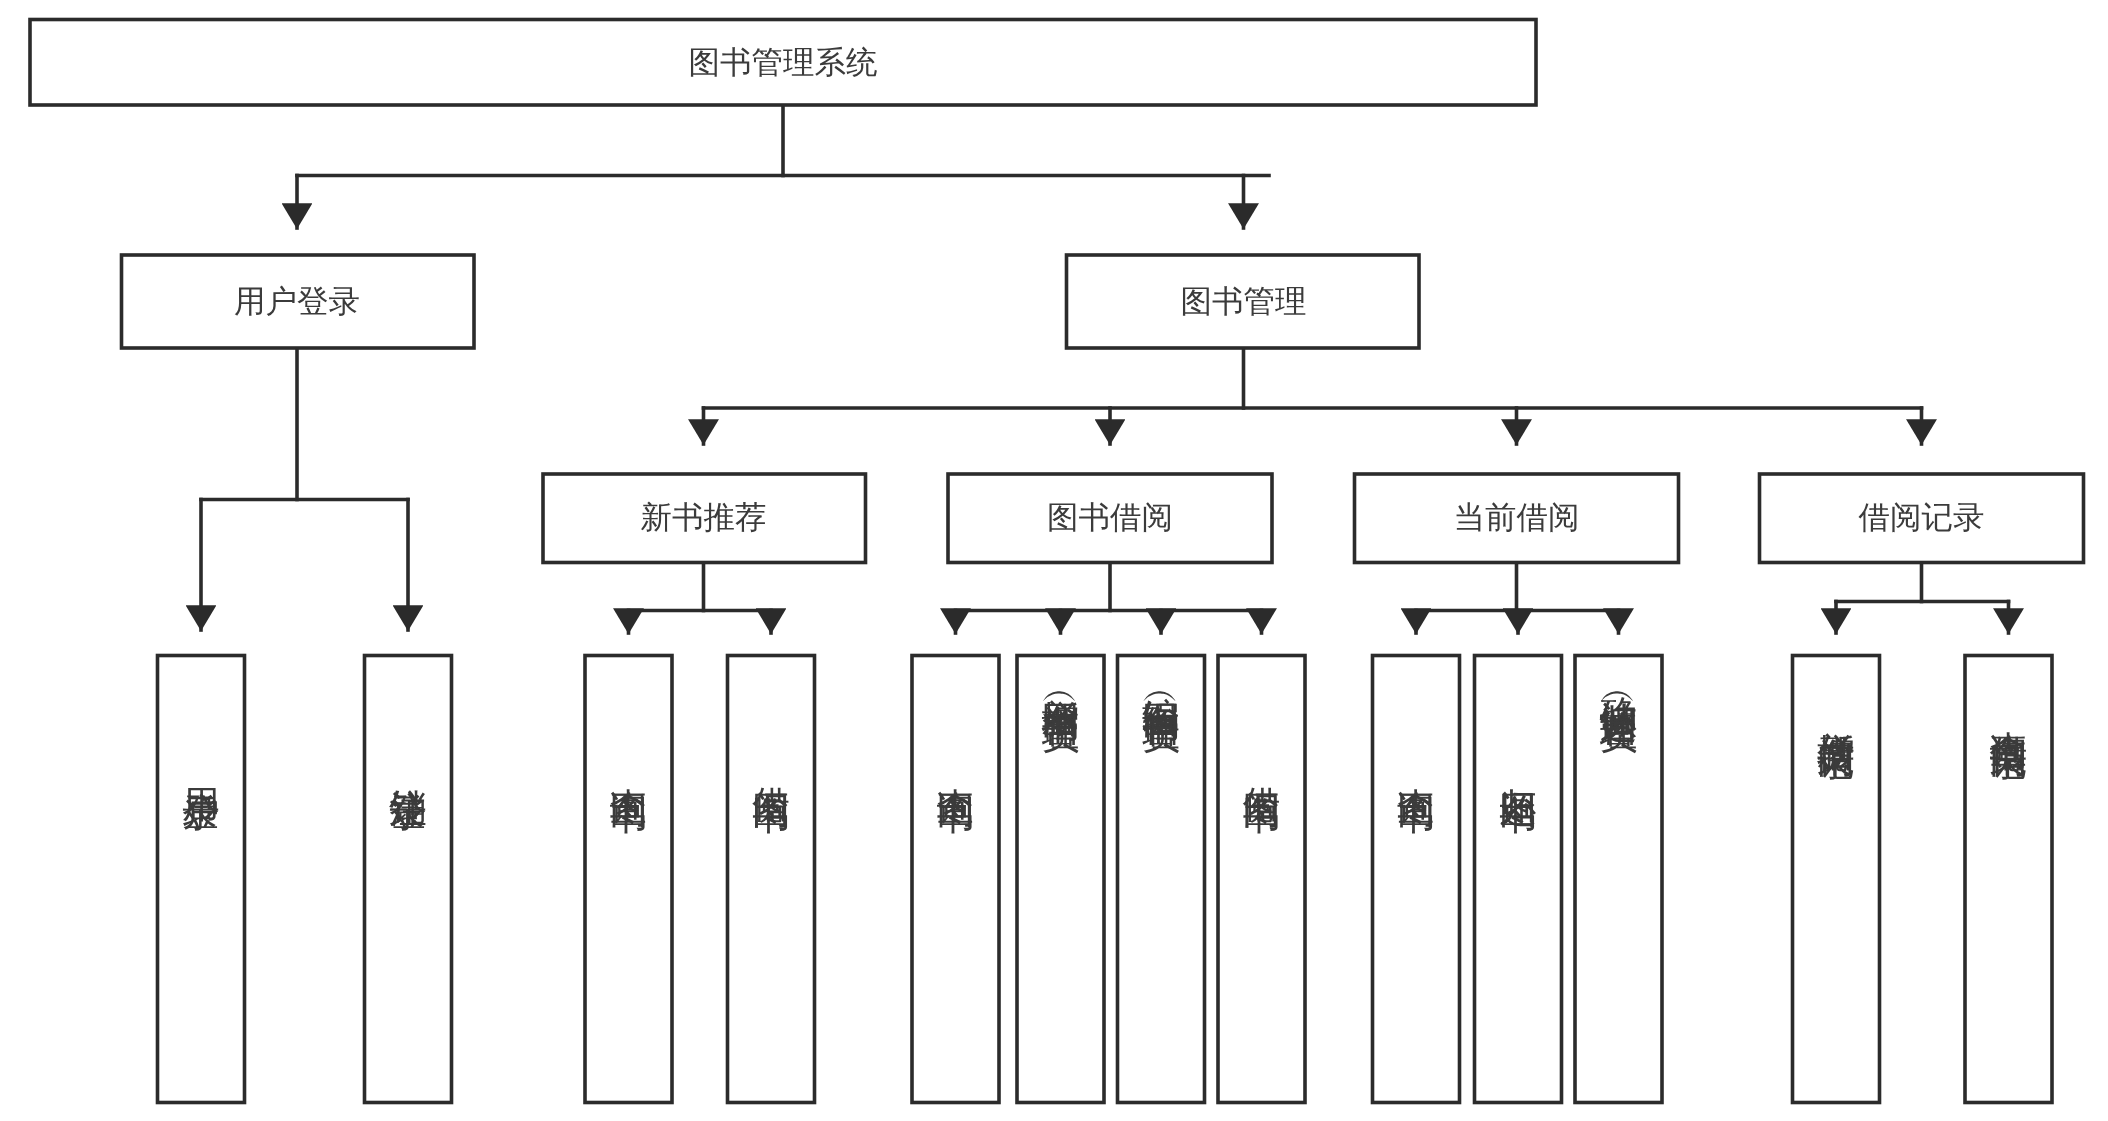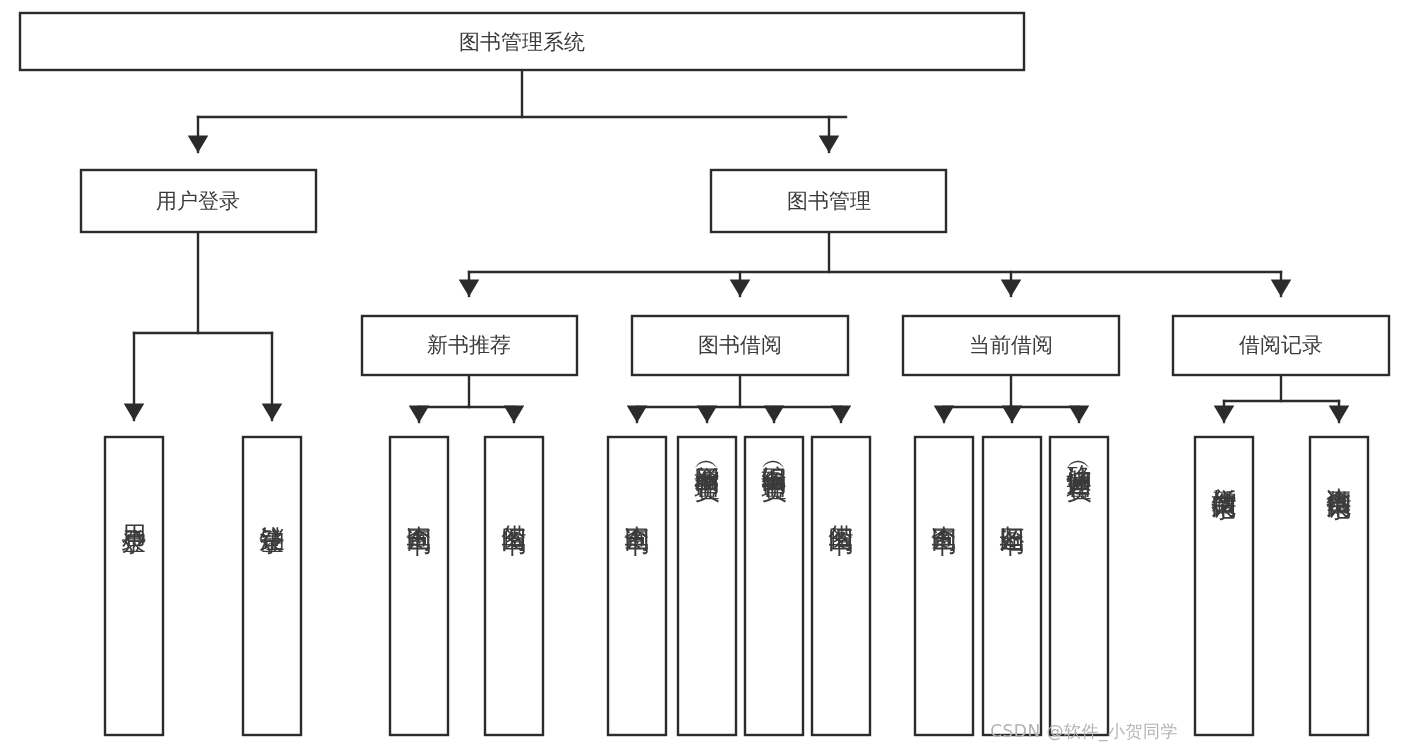--- a/index.html
+++ b/index.html
@@ -206,14 +206,13 @@
   <div class="node-label-v" style="left:745px; top:437px; width:58px; height:298px; padding-top:8px;">编辑图书（管理员）</div>
   <div class="node-label-v" style="left:812px; top:437px; width:58px; height:298px; padding-top:68px;">借阅图书</div>
 
   <div class="node-label-v" style="left:915px; top:437px; width:58px; height:298px; padding-top:68px;">查询图书</div>
   <div class="node-label-v" style="left:983px; top:437px; width:58px; height:298px; padding-top:68px;">归还图书</div>
   <div class="node-label-v" style="left:1050px; top:437px; width:58px; height:298px; padding-top:8px;">确认归还（管理员）</div>
 
   <div class="node-label-v" style="left:1195px; top:437px; width:58px; height:298px; padding-top:30px;">新增借阅记录</div>
   <div class="node-label-v" style="left:1310px; top:437px; width:58px; height:298px; padding-top:30px;">查询借阅记录</div>
 
-  <div class="watermark">CSDN @软件_小贺同学</div>
 </div>
 
 </body></html>

